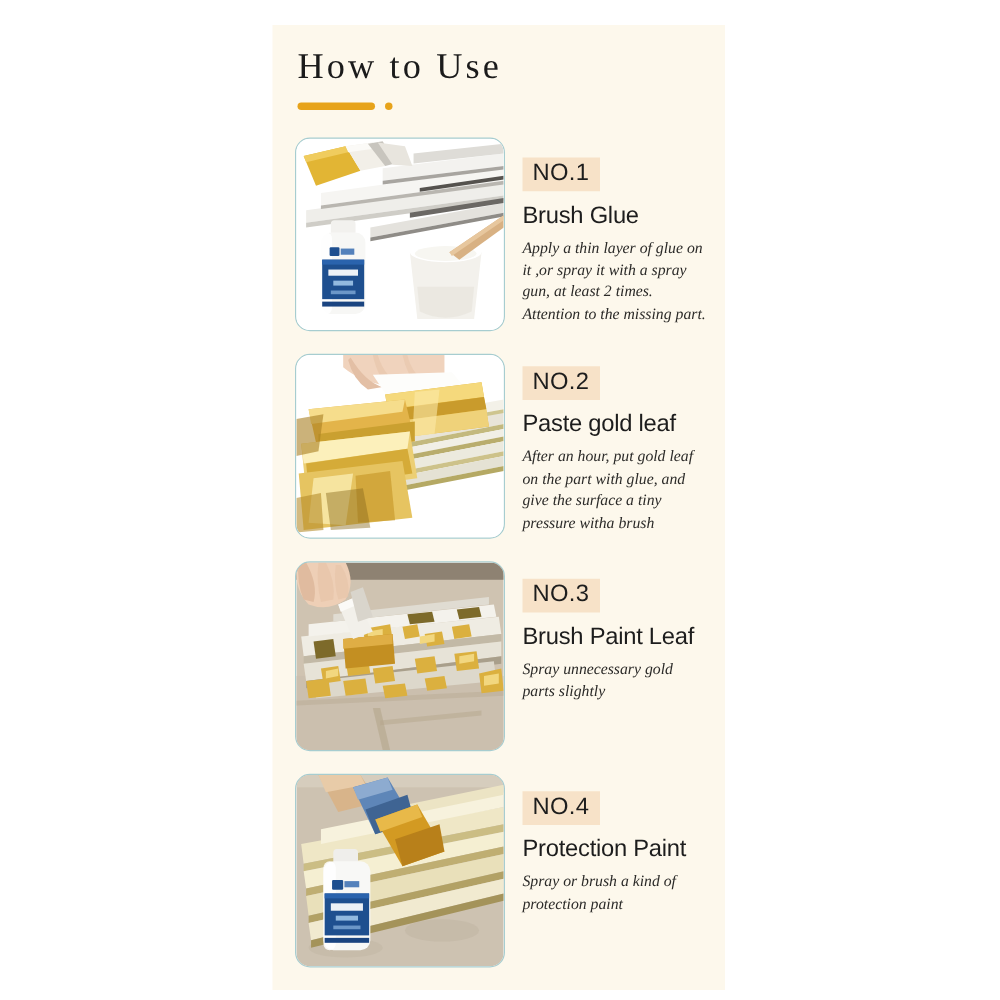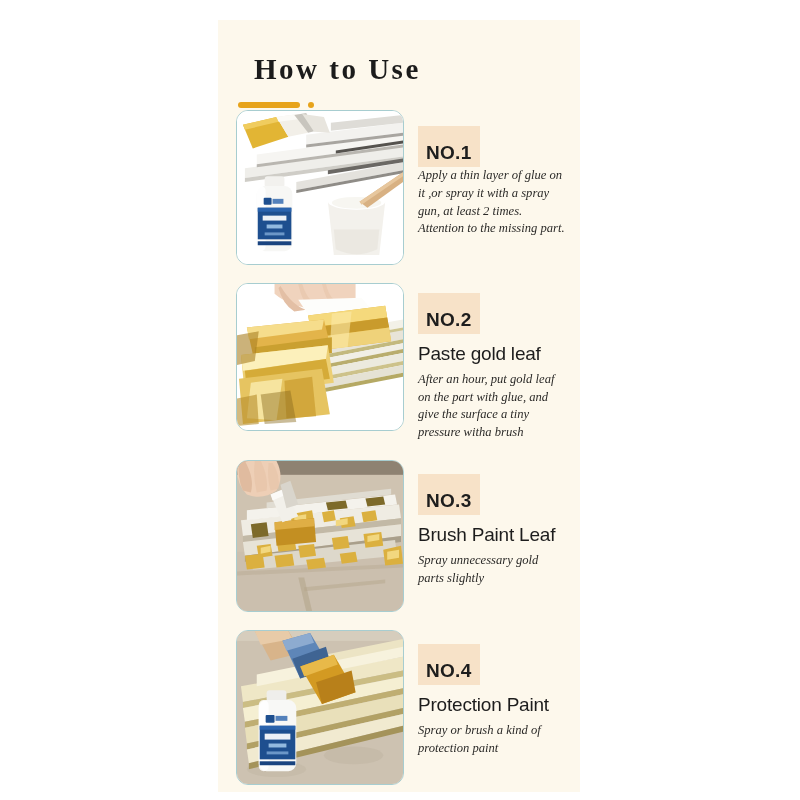--- a/index.html
+++ b/index.html
@@ -33,26 +33,26 @@
 
   
   .header {
     position: absolute;
     left: 20px;
     top: 18px;
     width: 320px;
   }
   .page-title {
     font-family: "Liberation Serif", "DejaVu Serif", serif;
-    font-weight: bold;
+    font-weight: normal;
     font-size: 29px;
     letter-spacing: 2.5px;
     color: #1b1b1b;
     line-height: 1.1;
-    margin: 16px;
+    margin: 0;
     white-space: nowrap;
   }
   .accent-row {
     display: flex;
     align-items: center;
     margin-top: 12px;
   }
   .accent-bar {
     width: 62px;
     height: 6px;
@@ -102,23 +102,22 @@
     padding-right: 8px;
     box-sizing: border-box;
   }
   .badge {
     display: inline-block;
     background: #f7e2c8;
     color: #1d1d1d;
     font-family: "Liberation Sans", sans-serif;
     font-size: 19px;
     letter-spacing: 0.3px;
-    padding: 16px 8px 3px 8px;
+    padding: 2px 8px 3px 8px;
     line-height: 1.15;
-    font-weight: bold;
   }
   .step-heading {
     font-family: "Liberation Sans", sans-serif;
     font-size: 19px;
     color: #1d1d1d;
     margin: 9px 0 6px 0;
     line-height: 1.15;
     letter-spacing: -0.2px;
   }
   .step-body {
@@ -206,20 +205,21 @@
             </g>
 
             <g>
               <polygon points="124,92 168,62 168,72 132,98" fill="#d8b183"></polygon>
               <polygon points="124,92 168,62 168,66 126,95" fill="#e7c79e"></polygon>
             </g>
           </svg>
         </div>
         <div class="step-text">
           <div class="badge">NO.1</div>
+          <div class="step-heading">Brush Glue</div>
           <p class="step-body">Apply a thin layer of glue on it ,or spray it with a spray gun, at least 2 times. Attention to the missing part.</p>
         </div>
       </div>
 
       <div class="step step-2">
         <div class="photo">
           <svg viewBox="0 0 168 148" preserveAspectRatio="none">
             <rect x="0" y="0" width="168" height="148" fill="#ffffff"></rect>
 
             <g>

